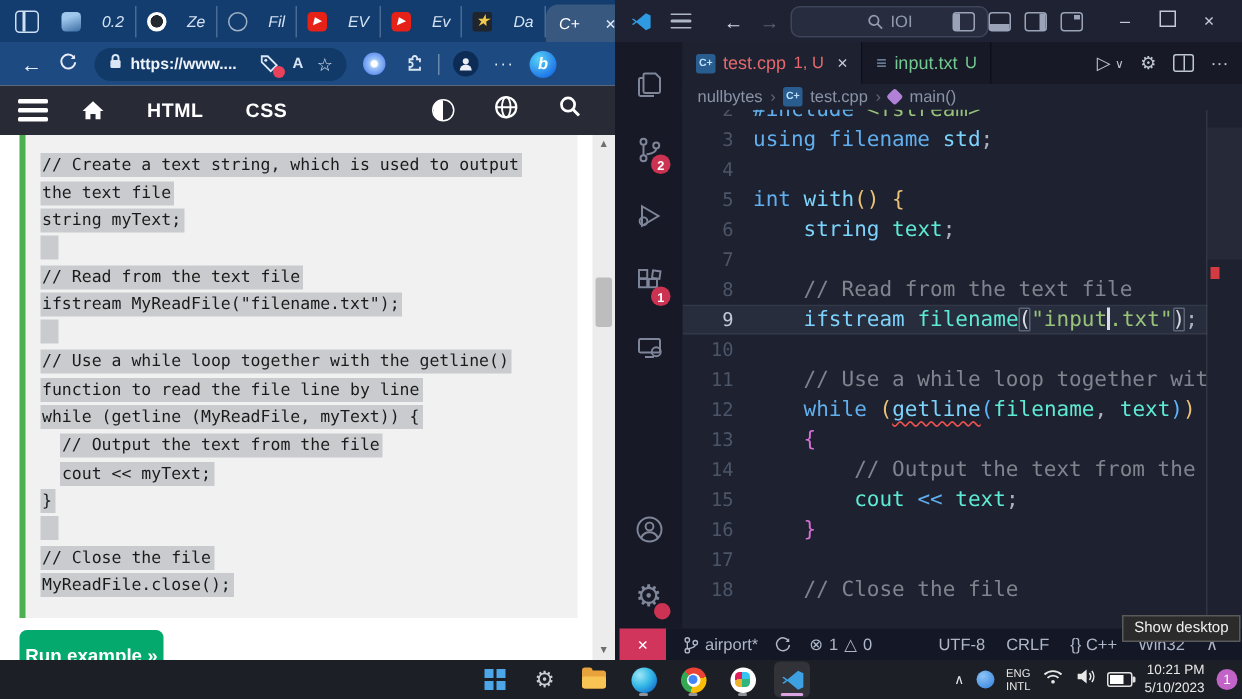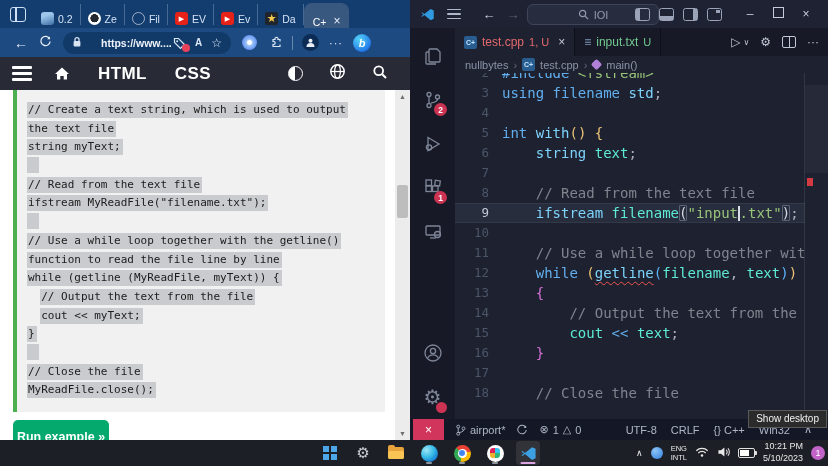--- a/index.html
+++ b/index.html
@@ -5,50 +5,50 @@
   html,body{margin:0;padding:0;}
   body{width:828px;height:466px;overflow:hidden;background:#000;font-family:"Liberation Sans",sans-serif;}
   .stage{position:relative;width:828px;height:466px;background:#000;}
 
   
   .edge{position:absolute;left:0;top:0;width:410px;height:440px;background:#fff;}
   .e-tabstrip{height:28px;background:#133d6e;display:flex;align-items:flex-end;padding-left:6px;box-sizing:border-box;}
   .e-ws{width:14px;height:13px;border:1.6px solid #cfe0f4;border-radius:3px;margin:0 8px 6px 4px;position:relative;flex:none;}
   .e-ws::after{content:"";position:absolute;left:4px;top:0;bottom:0;width:1.6px;background:#cfe0f4;}
   .e-tabs{display:flex;align-items:flex-end;height:28px;}
-  .etab{display:flex;align-items:flex-end;gap:4px;height:21px;padding:0 7px;color:#d5e3f6;font-size:10.5px;border-right:1px solid rgba(210,225,245,.28);margin-bottom:3px;white-space:nowrap;}
+  .etab{display:flex;align-items:center;gap:14px;height:21px;padding:0 7px;color:#d5e3f6;font-size:10.5px;border-right:1px solid rgba(210,225,245,.28);margin-bottom:3px;white-space:nowrap;font-style:italic;}
   .etab.active{background:#39587f;border-radius:8px 8px 0 0;height:25px;margin-bottom:0;border-right:none;padding:0 9px;color:#fff;}
   .etab-close{font-size:12px;color:#e6eefa;margin-left:3px;}
   .fav{width:13px;height:13px;border-radius:3px;display:inline-flex;align-items:center;justify-content:center;font-size:8px;line-height:1;flex:none;}
   .fav-img{background:linear-gradient(160deg,#9fc7ec 30%,#3b6ea5);}
   .fav-github{background:radial-gradient(circle at 50% 48%,#23292f 42%,#fff 46%);border-radius:50%;}
   .fav-gray{width:11px;height:11px;border:1.6px solid #9fb0c6;border-radius:50%;background:transparent;}
   .fav-youtube{background:#e62117;color:#fff;border-radius:3px;font-size:7px;}
   .fav-star{background:#20242c;color:#f2c94c;font-size:11px;border-radius:2px;}
   .e-toolbar{height:29px;background:#1d4a80;display:flex;align-items:center;padding:0 9px;box-sizing:border-box;}
   .e-nav-ico{color:#e7eefa;font-size:14px;width:24px;text-align:center;flex:none;}
   .e-address{width:168px;height:22px;background:#113a68;border-radius:11px;display:flex;align-items:center;padding:0 9px;margin-left:6px;box-sizing:border-box;flex:none;}
-  .e-url{color:#eef3fb;font-size:10.5px;font-weight:bold;margin-left:19px;white-space:nowrap;}
+  .e-url{color:#eef3fb;font-size:10.5px;font-weight:bold;margin-left:5px;white-space:nowrap;}
   .e-pill-icons{margin-left:auto;display:flex;align-items:center;gap:9px;}
   .tagwrap{position:relative;width:13px;height:13px;}
   .badge-red{position:absolute;right:-4px;bottom:-3px;width:8px;height:8px;border-radius:50%;background:#e8415a;}
   .e-readaloud{color:#dbe6f5;font-size:10px;font-weight:bold;}
   .e-star{color:#dbe6f5;font-size:12px;}
   .e-copilot{width:15px;height:15px;border-radius:50%;background:radial-gradient(circle at 50% 50%,#fff 18%,#9cc3f7 30%,#5f8ef0 75%);margin-left:11px;flex:none;}
   .e-ext{margin-left:12px;flex:none;display:flex;}
   .e-div{width:1px;height:14px;background:rgba(255,255,255,.35);margin:0 9px;}
   .e-avatar{width:17px;height:17px;border-radius:50%;background:#0c2c55;display:flex;align-items:center;justify-content:center;flex:none;}
   .e-more{color:#e7eefa;font-size:11px;letter-spacing:1px;margin-left:10px;}
   .e-bing{width:18px;height:18px;border-radius:50%;background:radial-gradient(circle at 35% 30%,#57d4f7,#1e74e8 75%);color:#fff;font-size:11px;font-weight:bold;font-style:italic;display:flex;align-items:center;justify-content:center;margin-left:10px;flex:none;}
   
   .w3nav{height:33px;background:#282a35;display:flex;align-items:center;color:#fff;padding:0 12px;box-sizing:border-box;}
   .ham{width:20px;display:flex;flex-direction:column;gap:3.5px;}
   .ham i{height:2.5px;background:#fff;border-radius:1px;display:block;}
   .w3home{margin-left:22px;display:flex;}
-  .w3link{font-weight:bold;font-size:17px;letter-spacing:.4px;margin-left:28px;}
+  .w3link{font-weight:bold;font-size:13px;letter-spacing:.4px;margin-left:28px;}
   .w3right{margin-left:auto;display:flex;align-items:center;gap:26px;margin-right:10px;}
   .w3contrast{width:13px;height:13px;border:1.6px solid #fff;border-radius:50%;background:linear-gradient(90deg,#fff 0 50%,transparent 50%);}
   
   .w3page{position:absolute;left:0;top:90px;width:395px;height:350px;background:#fff;overflow:hidden;}
   .w3code{position:absolute;left:13px;top:0;width:372px;background:#f1f1f1;border-left:4px solid #4CAF50;padding:11px 0 12px 10px;box-sizing:border-box;}
   .wline{height:18.7px;line-height:18.7px;white-space:pre;font-family:"DejaVu Sans Mono","Liberation Mono",monospace;font-size:11px;color:#1b1b1b;}
   .wsel{background:#c9cbce;padding:1px 2px 2px 1px;}
   .wstub{display:inline-block;width:9px;height:13px;vertical-align:-2px;}
   .runbtn{position:absolute;left:13px;top:330px;width:96px;height:36px;background:#04AA6D;border-radius:5px;color:#fff;font-weight:bold;font-size:12.5px;text-align:center;line-height:34px;}
   .w3scroll{position:absolute;right:0;top:90px;width:15px;height:350px;background:#ececec;}

